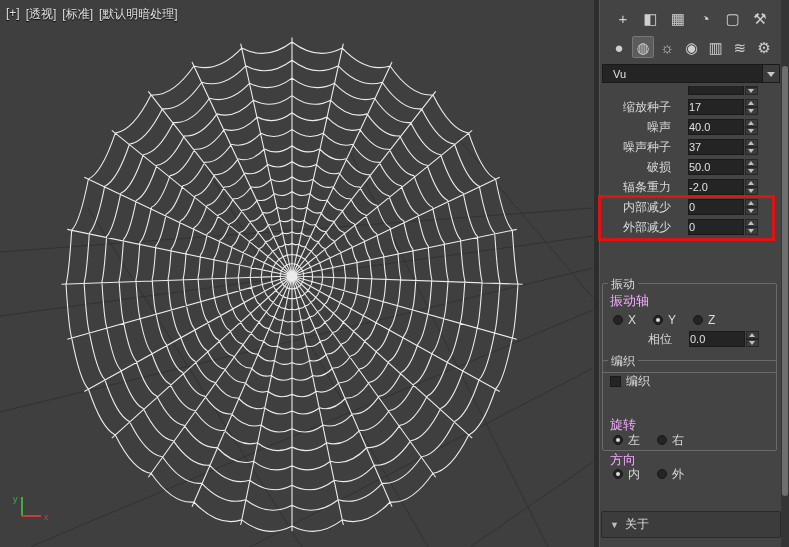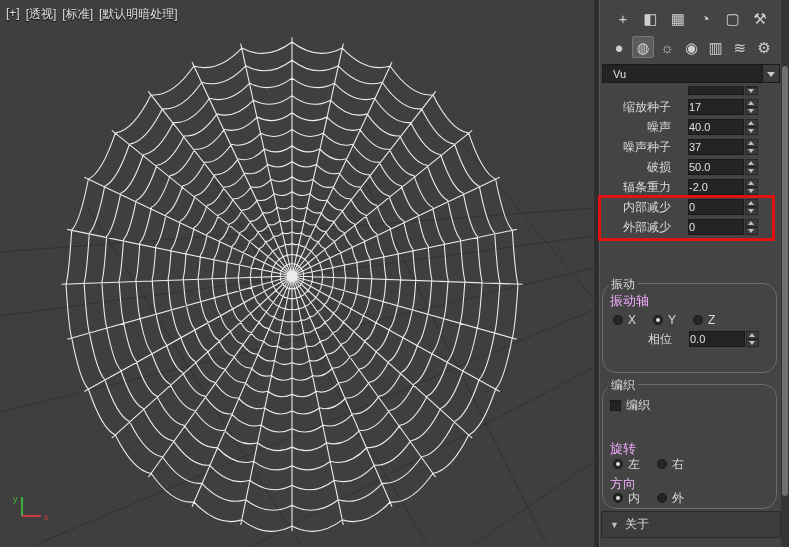--- a/index.html
+++ b/index.html
@@ -46,24 +46,24 @@
   .pspin i{flex:1;background:#3b3b3b;border:1px solid #272727;position:relative}
   .pspin i.up::after{content:'';position:absolute;left:2px;top:1px;border-left:3px solid transparent;
     border-right:3px solid transparent;border-bottom:4px solid #bfbfbf}
   .pspin i.dn::after{content:'';position:absolute;left:2px;top:1px;border-left:3px solid transparent;
     border-right:3px solid transparent;border-top:4px solid #bfbfbf}
 
   #highlight-box{position:absolute;left:-2px;top:195px;width:177px;height:46px;
     border:3px solid var(--hl,#e01212);z-index:6;pointer-events:none}
 
   
-  .grp{position:absolute;left:2px;width:175px;border:1px solid #6a6a6a;border-radius:14px}
+  .grp{position:absolute;left:2px;width:175px;border:1px solid #6a6a6a;border-radius:2px}
   .grp-title{position:absolute;top:-8px;left:5px;background:#444444;padding:0 3px;font-size:12px;color:#dadada}
   #grp-vibration{top:283px;height:90px}
-  #grp-weave{top:384px;height:125px}
+  #grp-weave{top:360px;height:91px}
   .grp-label{position:absolute;left:7px;font-size:13px;color:#f0abfc}
 
   .radiorow{position:absolute;left:10px;display:flex;align-items:center;gap:5px;height:16px}
   .radio{width:10px;height:10px;border-radius:50%;background:#242424;border:1px solid #191919;position:relative;cursor:pointer}
   .radio.sel::after{content:'';position:absolute;inset:2px;border-radius:50%;background:#dcdcdc}
   .rlabel{font-size:12px;color:#dadada;margin-right:12px;cursor:pointer}
 
   .cbrow{position:absolute;left:7px;display:flex;align-items:center;gap:5px;height:16px;cursor:pointer}
   .checkbox{width:11px;height:11px;background:#242424;border:1px solid #191919}
 

